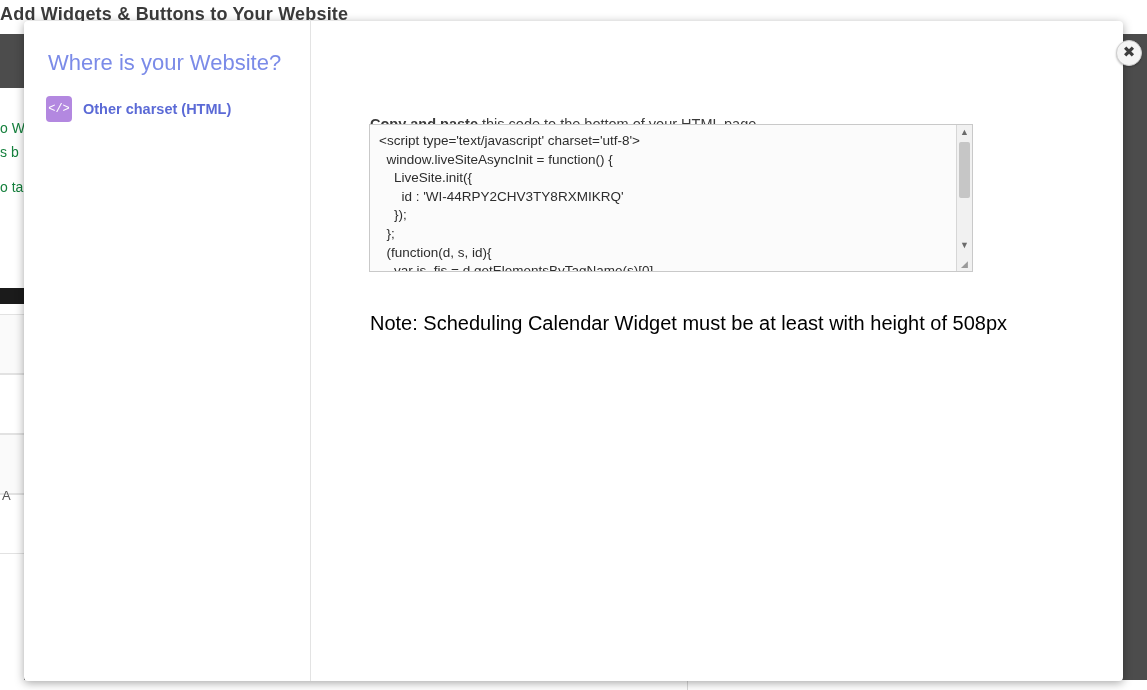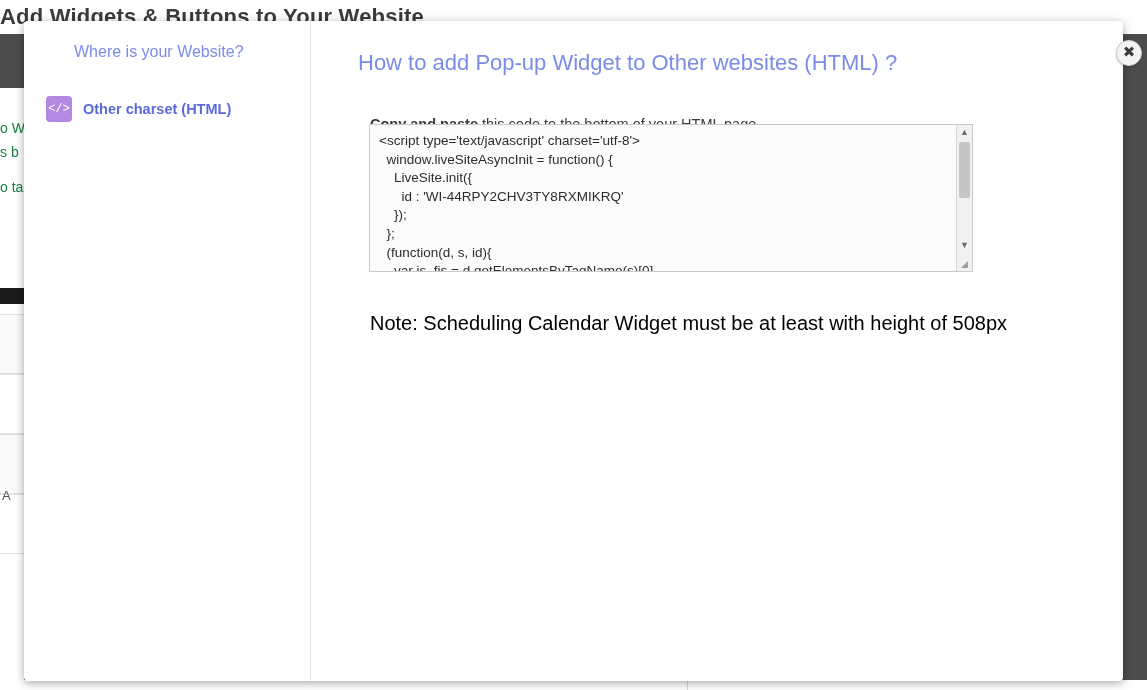--- a/index.html
+++ b/index.html
@@ -18,21 +18,21 @@
     height: 690px;
     background: #ffffff;
   }
 
   
   .page-title {
     position: absolute;
     left: 0;
     top: 4px;
     width: 1147px;
-    font-size: 22px;
+    font-size: 18px;
     font-weight: bold;
     color: #3b3b3b;
     letter-spacing: 0.2px;
     white-space: nowrap;
   }
 
   .page-band {
     position: absolute;
     left: 0;
     top: 34px;
@@ -143,26 +143,25 @@
     top: 0;
     width: 287px;
     height: 660px;
     border-right: 1px solid #e3e3e3;
     box-sizing: border-box;
   }
 
   .left-heading {
     position: absolute;
     left: 24px;
-    top: 22px;
-    font-size: 16px;
+    top: 29px;
+    font-size: 22px;
     color: #7b8be8;
     font-weight: normal;
     white-space: nowrap;
-    margin-left: 26px;
   }
 
   .source-item {
     position: absolute;
     left: 22px;
     top: 75px;
     display: flex;
     align-items: center;
     cursor: pointer;
   }
@@ -326,21 +325,20 @@
     <div class="modal-left">
       <div class="left-heading">Where is your Website?</div>
 
       <div class="source-item">
         <span class="source-icon">&lt;/&gt;</span>
         <span class="source-label">Other charset (HTML)</span>
       </div>
     </div>
 
     <div class="modal-right">
-      <div class="right-heading">How to add Pop-up Widget to Other websites (HTML) ?</div>
 
       <div class="copy-line">
         <b>Copy and paste</b><span> this code to the bottom of your HTML page.</span>
       </div>
 
       <div class="code-wrap">
         <pre class="code-text">&lt;script type='text/javascript' charset='utf-8'&gt;
   window.liveSiteAsyncInit = function() {
     LiveSite.init({
       id : 'WI-44RPY2CHV3TY8RXMIKRQ'

